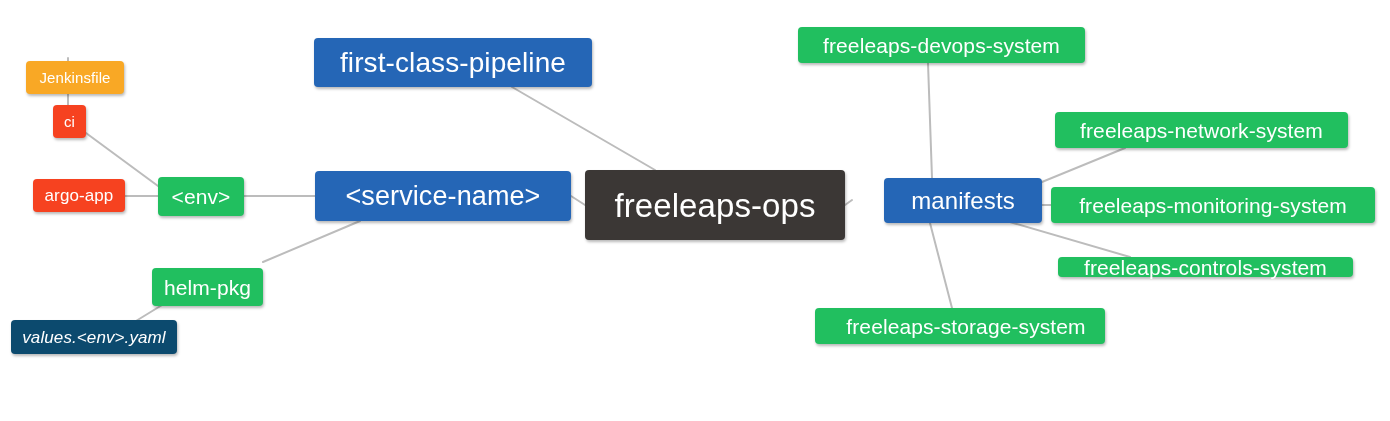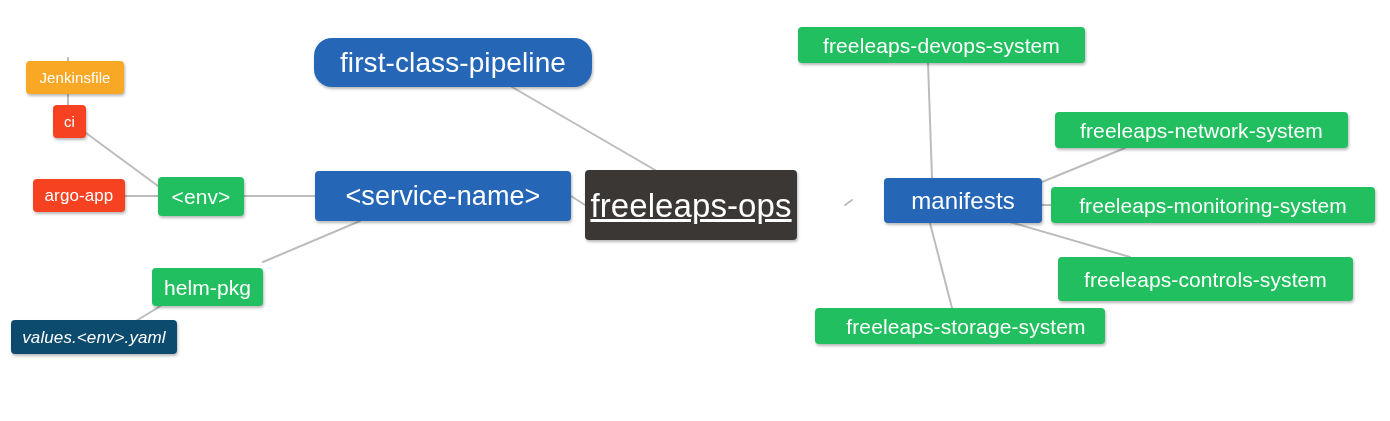--- a/index.html
+++ b/index.html
@@ -58,30 +58,30 @@
       <line x1="158" y1="196" x2="125" y2="196" stroke="#bcbcbc" stroke-width="2" stroke-linecap="round"></line>
       <line x1="68" y1="105" x2="68" y2="58" stroke="#bcbcbc" stroke-width="2" stroke-linecap="round"></line>
       <line x1="180" y1="294" x2="118" y2="332" stroke="#bcbcbc" stroke-width="2" stroke-linecap="round"></line>
       <line x1="932" y1="178" x2="928" y2="63" stroke="#bcbcbc" stroke-width="2" stroke-linecap="round"></line>
       <line x1="1010" y1="195" x2="1125" y2="148" stroke="#bcbcbc" stroke-width="2" stroke-linecap="round"></line>
       <line x1="1010" y1="205" x2="1051" y2="205" stroke="#bcbcbc" stroke-width="2" stroke-linecap="round"></line>
       <line x1="1010" y1="222" x2="1130" y2="257" stroke="#bcbcbc" stroke-width="2" stroke-linecap="round"></line>
       <line x1="930" y1="223" x2="952" y2="308" stroke="#bcbcbc" stroke-width="2" stroke-linecap="round"></line>
     </svg>
   <div id="node-layer">
-      <div class="node" style="left: 585px; top: 170px; width: 212px; height: 70px; background: rgb(59, 55, 53); font-size: 33px; text-decoration: underline;">
+      <div class="node" style="left: 585px; top: 170px; width: 260px; height: 70px; background: rgb(59, 55, 53); font-size: 33px;">
         <span class="node-label">freeleaps-ops</span>
       </div>
       <div class="node" style="left: 315px; top: 171px; width: 256px; height: 50px; background: rgb(37, 102, 182); font-size: 27px;">
         <span class="node-label">&lt;service-name&gt;</span>
       </div>
       <div class="node" style="left: 884px; top: 178px; width: 158px; height: 45px; background: rgb(37, 102, 182); font-size: 24px;">
         <span class="node-label">manifests</span>
       </div>
-      <div class="node" style="left: 314px; top: 38px; width: 278px; height: 49px; background: rgb(37, 102, 182); font-size: 28px; border-radius: 18px;">
+      <div class="node" style="left: 314px; top: 38px; width: 278px; height: 49px; background: rgb(37, 102, 182); font-size: 28px;">
         <span class="node-label">first-class-pipeline</span>
       </div>
       <div class="node" style="left: 158px; top: 177px; width: 86px; height: 39px; background: rgb(33, 191, 95); font-size: 21px;">
         <span class="node-label">&lt;env&gt;</span>
       </div>
       <div class="node" style="left: 152px; top: 268px; width: 111px; height: 38px; background: rgb(33, 191, 95); font-size: 21px;">
         <span class="node-label">helm-pkg</span>
       </div>
       <div class="node" style="left: 26px; top: 25px; width: 98px; height: 33px; background: rgb(249, 168, 37); font-size: 15px; margin-top: 36px;">
         <span class="node-label">Jenkinsfile</span>
@@ -97,20 +97,20 @@
       </div>
       <div class="node" style="left: 798px; top: 27px; width: 287px; height: 36px; background: rgb(33, 191, 95); font-size: 21px;">
         <span class="node-label">freeleaps-devops-system</span>
       </div>
       <div class="node" style="left: 1055px; top: 112px; width: 293px; height: 36px; background: rgb(33, 191, 95); font-size: 21px;">
         <span class="node-label">freeleaps-network-system</span>
       </div>
       <div class="node" style="left: 1051px; top: 187px; width: 324px; height: 36px; background: rgb(33, 191, 95); font-size: 21px;">
         <span class="node-label">freeleaps-monitoring-system</span>
       </div>
-      <div class="node" style="left: 1058px; top: 257px; width: 295px; height: 44px; background: rgb(33, 191, 95); font-size: 21px;">
+      <div class="node" style="left: 1058px; top: 257px; width: 295px; height: 20px; background: rgb(33, 191, 95); font-size: 21px;">
         <span class="node-label">freeleaps-controls-system</span>
       </div>
       <div class="node" style="left: 815px; top: 308px; width: 290px; height: 36px; background: rgb(33, 191, 95); font-size: 21px; padding-left: 12px;">
         <span class="node-label">freeleaps-storage-system</span>
       </div>
     </div>
 </div>
 
 </body></html>

